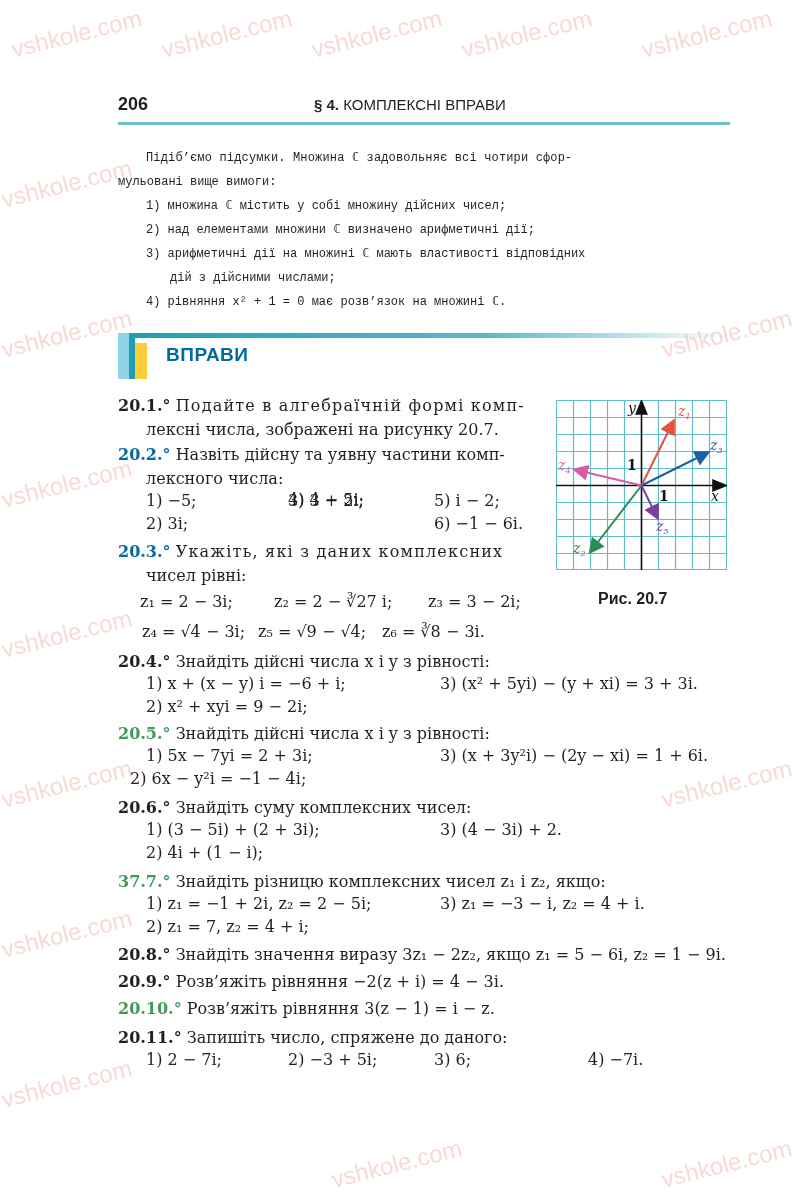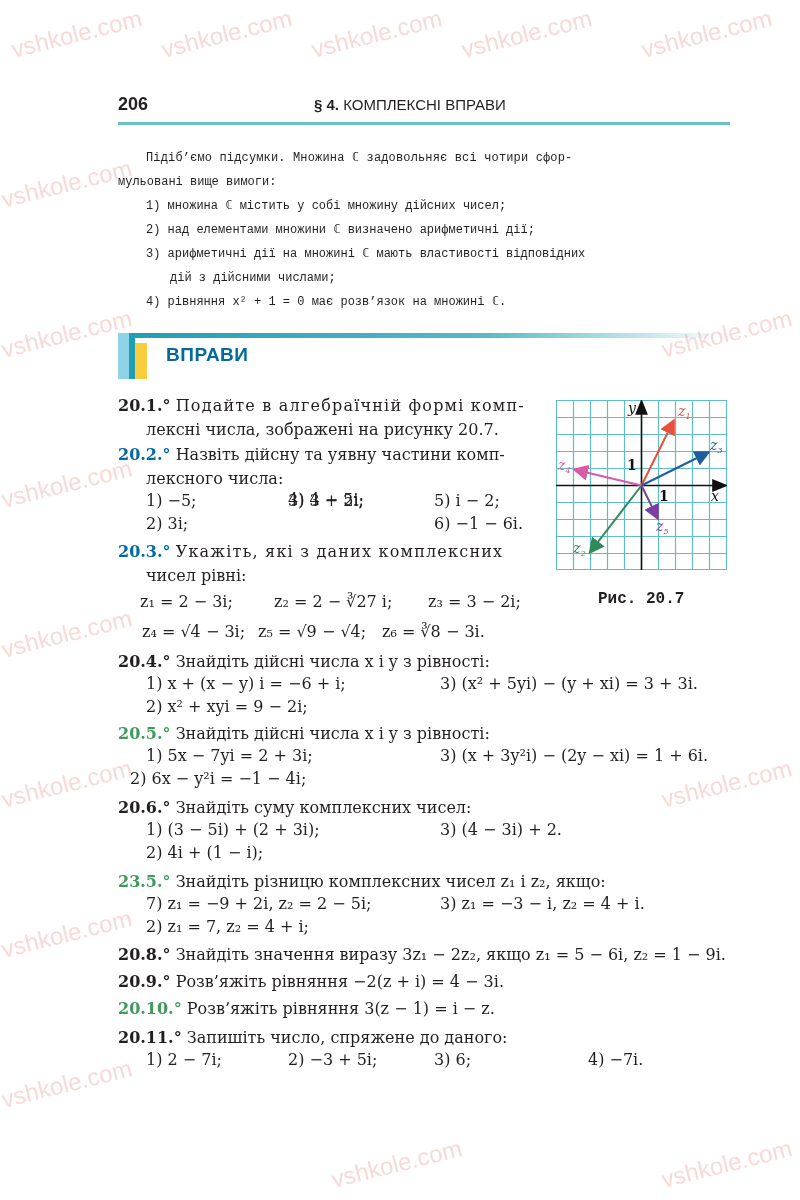--- a/index.html
+++ b/index.html
@@ -20,21 +20,21 @@
   .sp{letter-spacing:1.2px;}
   .vpravi{position:absolute;left:118px;top:333px;width:612px;height:46px;}
   .vbar{position:absolute;left:0;top:0;width:612px;height:5px;
         background:linear-gradient(90deg,#1e9db3 0%,#58b9c9 60%,rgba(255,255,255,0) 100%);}
   .vblock1{position:absolute;left:0;top:0;width:11px;height:46px;background:#8fd3e6;}
   .vblock2{position:absolute;left:11px;top:5px;width:6px;height:41px;background:#1e9db3;}
   .vblock3{position:absolute;left:17px;top:10px;width:12px;height:36px;background:#f9cd3c;}
   .vtitle{position:absolute;left:48px;top:11px;font-family:"Liberation Sans",sans-serif;font-weight:bold;
           font-size:19px;color:#0369a1;letter-spacing:.5px;}
   .fig{position:absolute;left:556px;top:400px;width:171px;height:170px;}
-  .figcap{position:absolute;left:598px;top:590px;font-family:Liberation Mono, monospace;font-weight:bold;font-size:16px;}
+  .figcap{position:absolute;left:598px;top:590px;font-family:Liberation Sans, sans-serif;font-weight:bold;font-size:16px;}
   .item{position:absolute;font-size:16px;white-space:nowrap;}
 </style>
 </head>
 <body>
 
 <div>
   <div class="wm" style="left:10px;top:20px">vshkole.com</div>
   <div class="wm" style="left:160px;top:20px">vshkole.com</div>
   <div class="wm" style="left:310px;top:20px">vshkole.com</div>
   <div class="wm" style="left:460px;top:20px">vshkole.com</div>
@@ -210,24 +210,24 @@
     <span class="num">20.6.°</span>
     <span>Знайдіть суму комплексних чисел:</span>
   </div>
   <div class="item" style="left:146px;top:820px">1) (3 − 5i) + (2 + 3i);</div>
   <div class="item" style="left:440px;top:820px">3) (4 − 3i) + 2.</div>
   <div class="item" style="left:146px;top:843px">2) 4i + (1 − i);</div>
 </div>
 
 <div>
   <div class="ex" style="top:870px">
-    <span class="num green">23.5.°</span>
+    <span class="num green">37.7.°</span>
     <span>Знайдіть різницю комплексних чисел z₁ і z₂, якщо:</span>
   </div>
-  <div class="item" style="left:146px;top:894px">7) z₁ = −9 + 2i, z₂ = 2 − 5i;</div>
+  <div class="item" style="left:146px;top:894px">1) z₁ = −1 + 2i, z₂ = 2 − 5i;</div>
   <div class="item" style="left:440px;top:894px">3) z₁ = −3 − i, z₂ = 4 + i.</div>
   <div class="item" style="left:146px;top:917px">2) z₁ = 7, z₂ = 4 + i;</div>
 </div>
 
 <div>
   <div class="ex" style="top:943px">
     <span class="num">20.8.°</span>
     <span>Знайдіть значення виразу 3z₁ − 2z₂, якщо z₁ = 5 − 6i, z₂ = 1 − 9i.</span>
   </div>
 </div>

